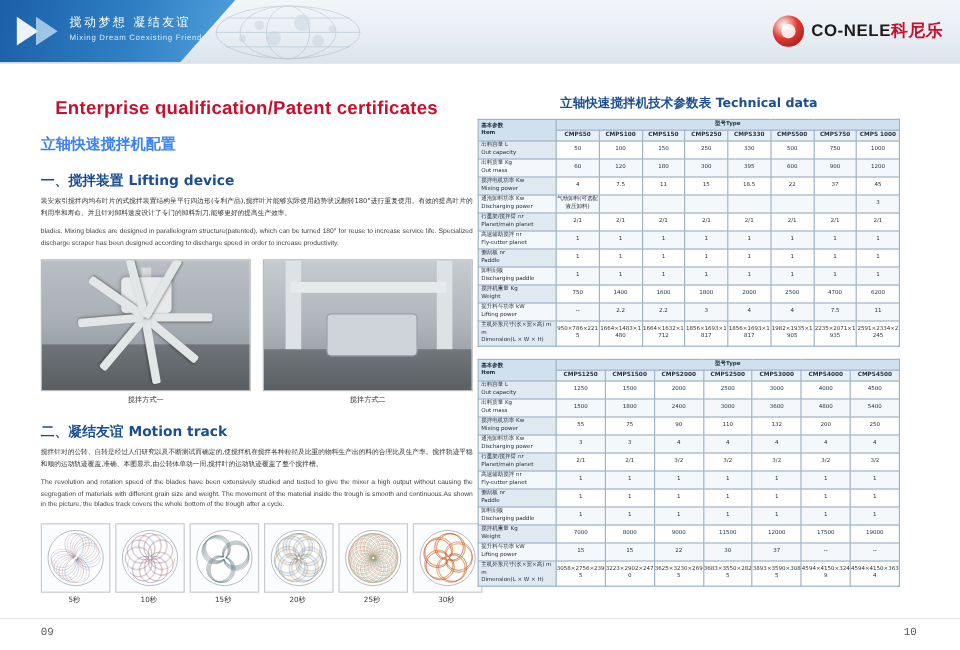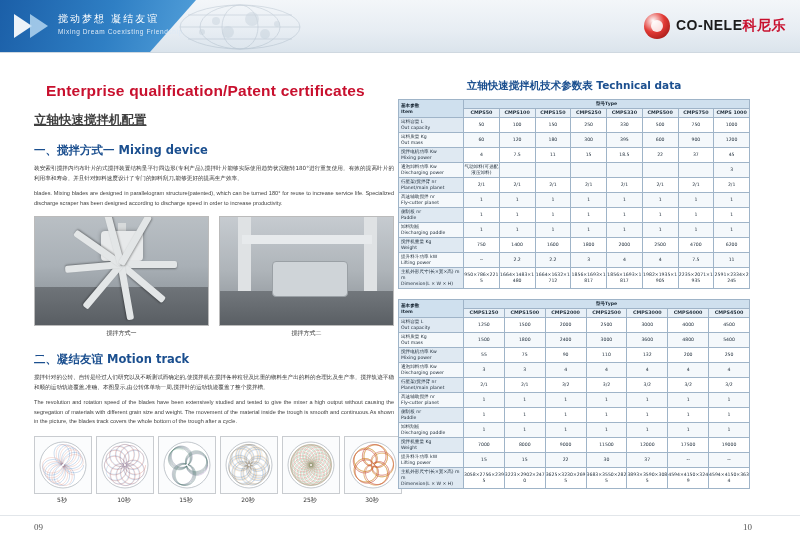--- a/index.html
+++ b/index.html
@@ -59,23 +59,22 @@
   .logo-text .cn{color:#c8102e;font-family:Liberation Serif, serif;}
 
   
   .left{
     position:absolute;left:34px;top:70px;width:360px;
   }
   h1.title-en{
     margin:12px;font-size:15.5px;color:#c8102e;font-weight:bold;letter-spacing:.2px;
   }
   h2.title-cn{
-    margin:5px 0 0 0;font-size:12.5px;color:#404040;font-weight:bold;
+    margin:5px 0 0 0;font-size:12.5px;color:#3b82f6;font-weight:bold;
     font-family:"DejaVu Sans",sans-serif;
-    text-decoration:underline;
   }
   .sec-head{
     margin-top:14px;font-size:11.5px;font-weight:bold;color:#1b4f8f;
     font-family:"DejaVu Sans",sans-serif;
   }
   .para{
     margin-top:6px;font-size:5.6px;line-height:9.5px;color:#333;text-align:justify;
     font-family:"DejaVu Sans",sans-serif;
   }
   .para.en{font-family:"Liberation Sans",sans-serif;font-size:5.6px;color:#444;}
@@ -132,24 +131,24 @@
   .rowhead{
     background:#dfe9f2;text-align:left;padding-left:2px;width:62px;font-size:4.6px;
   }
   .hdr-row td{background:#cfe0ee;font-weight:bold;}
   .model-row td{background:#e8f0f7;font-weight:bold;font-size:4.8px;}
   .alt td{background:#f4f8fb;}
   .tbl2{margin-top:10px;}
 
   
   .pg{
-    position:absolute;bottom:10px;font-size:9px;color:#555;font-family:Liberation Serif, serif;
+    position:absolute;bottom:10px;font-size:9px;color:#555;font-family:Liberation Mono, monospace;
   }
   .pg.l{left:34px;}
-  .pg.r{right:48px;margin-top:46px;}
+  .pg.r{right:36px;margin-top:46px;}
   .footline{
     position:absolute;left:0;bottom:26px;width:800px;height:1px;background:#e2e6ea;
   }
 </style>
 </head>
 <body>
 
 <div class="header">
   <div class="hdr-blue"></div>
   <div class="hdr-arrow"></div>
@@ -181,21 +180,21 @@
     <div class="logo-text">
       <span>CO-NELE</span><span class="cn">科尼乐</span>
     </div>
   </div>
 </div>
 
 <div class="left">
   <h1 class="title-en">Enterprise qualification/Patent certificates</h1>
   <h2 class="title-cn">立轴快速搅拌机配置</h2>
 
-  <div class="sec-head">一、搅拌方式一 Mixing device</div>
+  <div class="sec-head">一、搅拌装置 Lifting device</div>
   <div class="para">装安索引搅拌内均布叶片的式搅拌装置结构呈平行四边形(专利产品),搅拌叶片能够实际使用趋势状况翻转180°进行重复使用。有效的提高叶片的利用率和寿命。并且针对卸料速度设计了专门的卸料刮刀,能够更好的提高生产效率。</div>
   <div class="para en">blades. Mixing blades are designed in parallelogram structure(patented), which can be turned 180° for reuse to increase service life. Specialized discharge scraper has been designed according to discharge speed in order to increase productivity.</div>
 
   <div class="photos">
     <div class="photo p1">
       <div class="floor"></div>
       <div class="shaft"></div>
       <div class="hub"></div>
       <div class="blade" style="transform:rotate(0deg)"></div>
       <div class="blade" style="transform:rotate(40deg)"></div>

